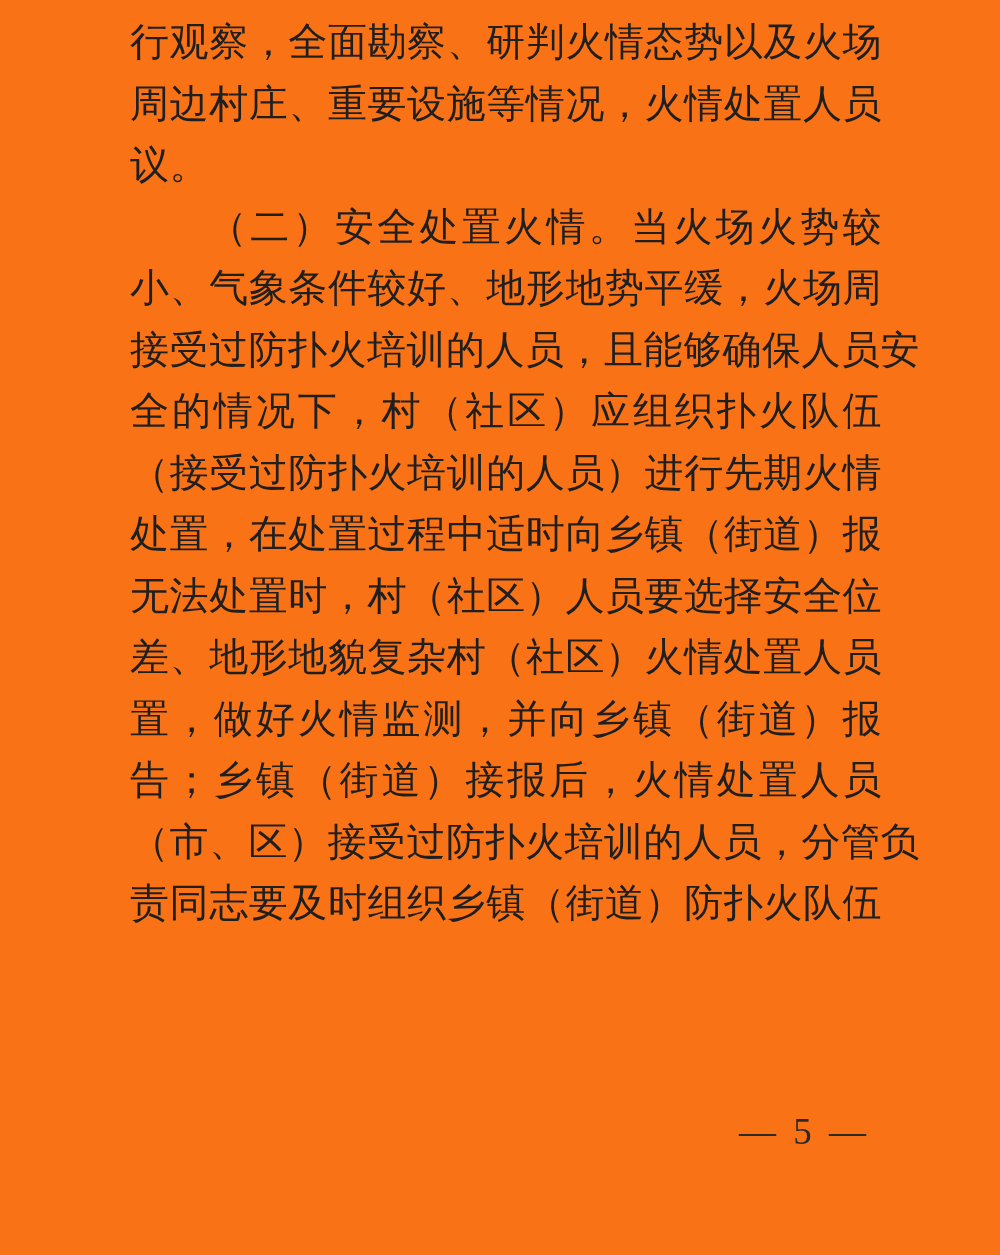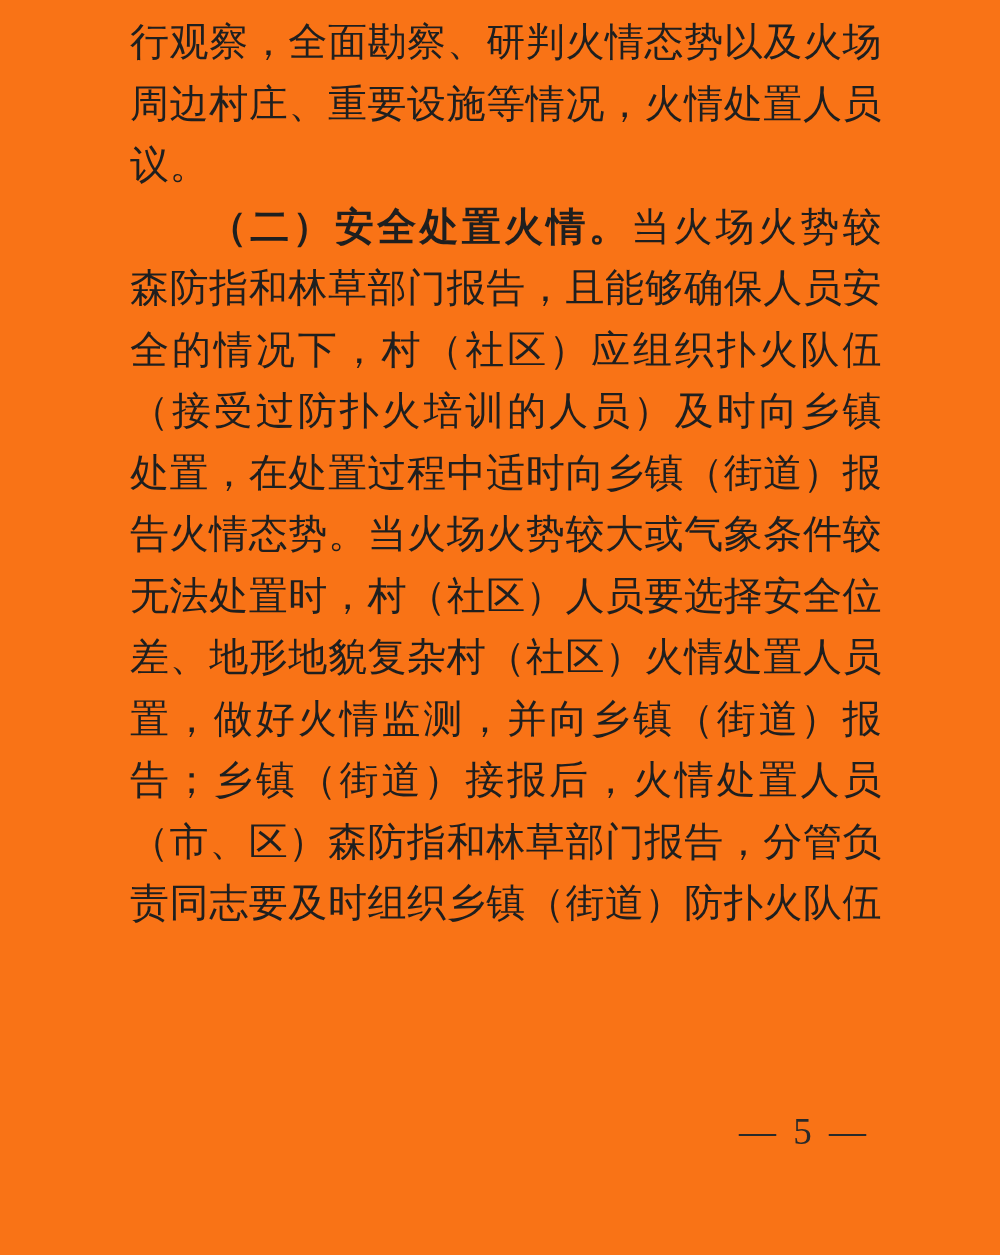--- a/index.html
+++ b/index.html
@@ -35,21 +35,21 @@
   .text-line.para-end {
     text-align: left;
     text-align-last: left;
   }
   .text-line.indent {
     padding-left: 78px;
     width: 674px;
   }
   .lead-kai {
     
-    font-weight: bold;
+    font-weight: normal;
   }
   .footer {
     position: absolute;
     right: 130px;
     top: 1108px;
     height: 48px;
     line-height: 48px;
     font-size: 37px;
     letter-spacing: 4px;
     color: #2a2a2a;
@@ -60,30 +60,30 @@
 
 <div class="page">
 
   <div class="doc-body">
     <div class="text-line">行观察，全面勘察、研判火情态势以及火场</div>
     <div class="text-line">周边村庄、重要设施等情况，火情处置人员</div>
     <div class="text-line para-end">议。</div>
     <div class="text-line indent">
       <span class="lead-kai">（二）安全处置火情。</span><span>当火场火势较</span>
     </div>
-    <div class="text-line">森防指和林草部门报告，且能够确保人员安</div>
+    <div class="text-line">小、气象条件较好、地形地势平缓，火场周</div>
+    <div class="text-line">接受过防扑火培训的人员，且能够确保人员安</div>
     <div class="text-line">全的情况下，村（社区）应组织扑火队伍</div>
-    <div class="text-line">（接受过防扑火培训的人员）及时向乡镇</div>
+    <div class="text-line">（接受过防扑火培训的人员）进行先期火情</div>
     <div class="text-line">处置，在处置过程中适时向乡镇（街道）报</div>
-    <div class="text-line">告火情态势。当火场火势较大或气象条件较</div>
     <div class="text-line">无法处置时，村（社区）人员要选择安全位</div>
     <div class="text-line">差、地形地貌复杂村（社区）火情处置人员</div>
     <div class="text-line">置，做好火情监测，并向乡镇（街道）报</div>
     <div class="text-line">告；乡镇（街道）接报后，火情处置人员</div>
-    <div class="text-line">（市、区）森防指和林草部门报告，分管负</div>
+    <div class="text-line">（市、区）接受过防扑火培训的人员，分管负</div>
     <div class="text-line">责同志要及时组织乡镇（街道）防扑火队伍</div>
   </div>
 
   <div class="footer">
     <span>— 5 —</span>
   </div>
 
 </div>
 
 </body></html>

